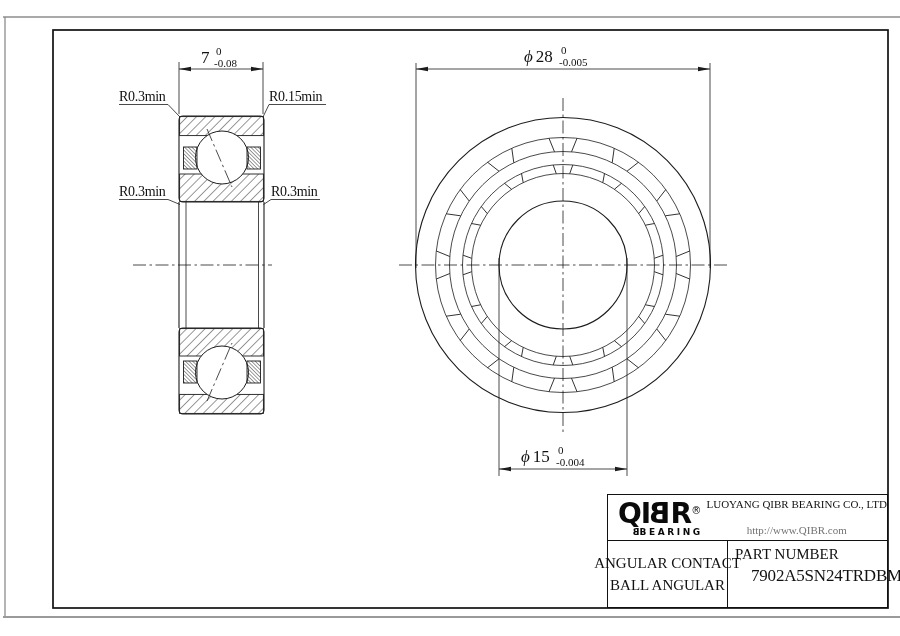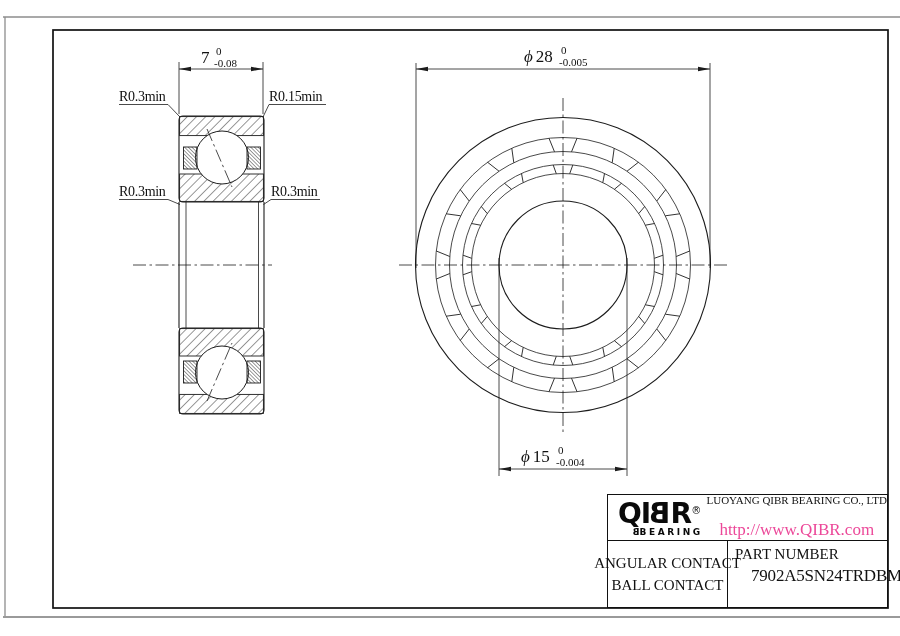--- a/index.html
+++ b/index.html
@@ -32,21 +32,21 @@
   .tb-logo-main{font-family:"DejaVu Sans",sans-serif;font-weight:800;font-size:28px;
                 line-height:26px;letter-spacing:-1px;color:#0a0a0a;white-space:nowrap;}
   .tb-logo-main .mirror{display:inline-block;transform:scaleX(-1);}
   .tb-logo-reg{font-size:10px;vertical-align:9px;letter-spacing:0;font-weight:400;}
   .tb-logo-sub{font-family:"DejaVu Sans",sans-serif;font-weight:700;font-size:9px;
                letter-spacing:2.6px;color:#0a0a0a;margin-top:0px;padding-left:12px;white-space:nowrap;}
   .tb-logo-sub .mirror{display:inline-block;transform:scaleX(-1);}
   .tb-company-cell{flex:1;display:flex;flex-direction:column;justify-content:center;
                    align-items:center;gap:14px;}
   .tb-company{font-size:11px;color:#111;white-space:nowrap;}
-  .tb-url{font-size:17px;color:#ec4899;white-space:nowrap;}
+  .tb-url{font-size:11px;color:#737373;white-space:nowrap;}
   .tb-row2{display:flex;height:67px;align-items:stretch;}
   .tb-name-cell{width:120px;border-right:1.4px solid #111;box-sizing:border-box;
                 display:flex;flex-direction:column;justify-content:center;align-items:center;
                 gap:5px;}
   .tb-name-line{font-size:15px;color:#111;white-space:nowrap;}
   .tb-part-cell{flex:1;display:flex;flex-direction:column;padding:5px 0 0 7px;box-sizing:border-box;}
   .tb-part-label{font-size:15px;color:#111;}
   .tb-part-value{font-size:17px;color:#111;margin-top:3px;padding-left:16px;
                  letter-spacing:-0.2px;white-space:nowrap;}
 </style>
@@ -229,20 +229,20 @@
       <div class="tb-logo-sub"><span class="mirror">B</span><span>BEARING</span></div>
     </div>
     <div class="tb-company-cell">
       <div class="tb-company">LUOYANG QIBR BEARING CO., LTD</div>
       <div class="tb-url">http://www.QIBR.com</div>
     </div>
   </div>
   <div class="tb-row2">
     <div class="tb-name-cell">
       <div class="tb-name-line">ANGULAR CONTACT</div>
-      <div class="tb-name-line">BALL CONTACT</div>
+      <div class="tb-name-line">BALL ANGULAR</div>
     </div>
     <div class="tb-part-cell">
       <div class="tb-part-label">PART NUMBER</div>
       <div class="tb-part-value">7902A5SN24TRDBMP4</div>
     </div>
   </div>
 </div>
 
 </body></html>

